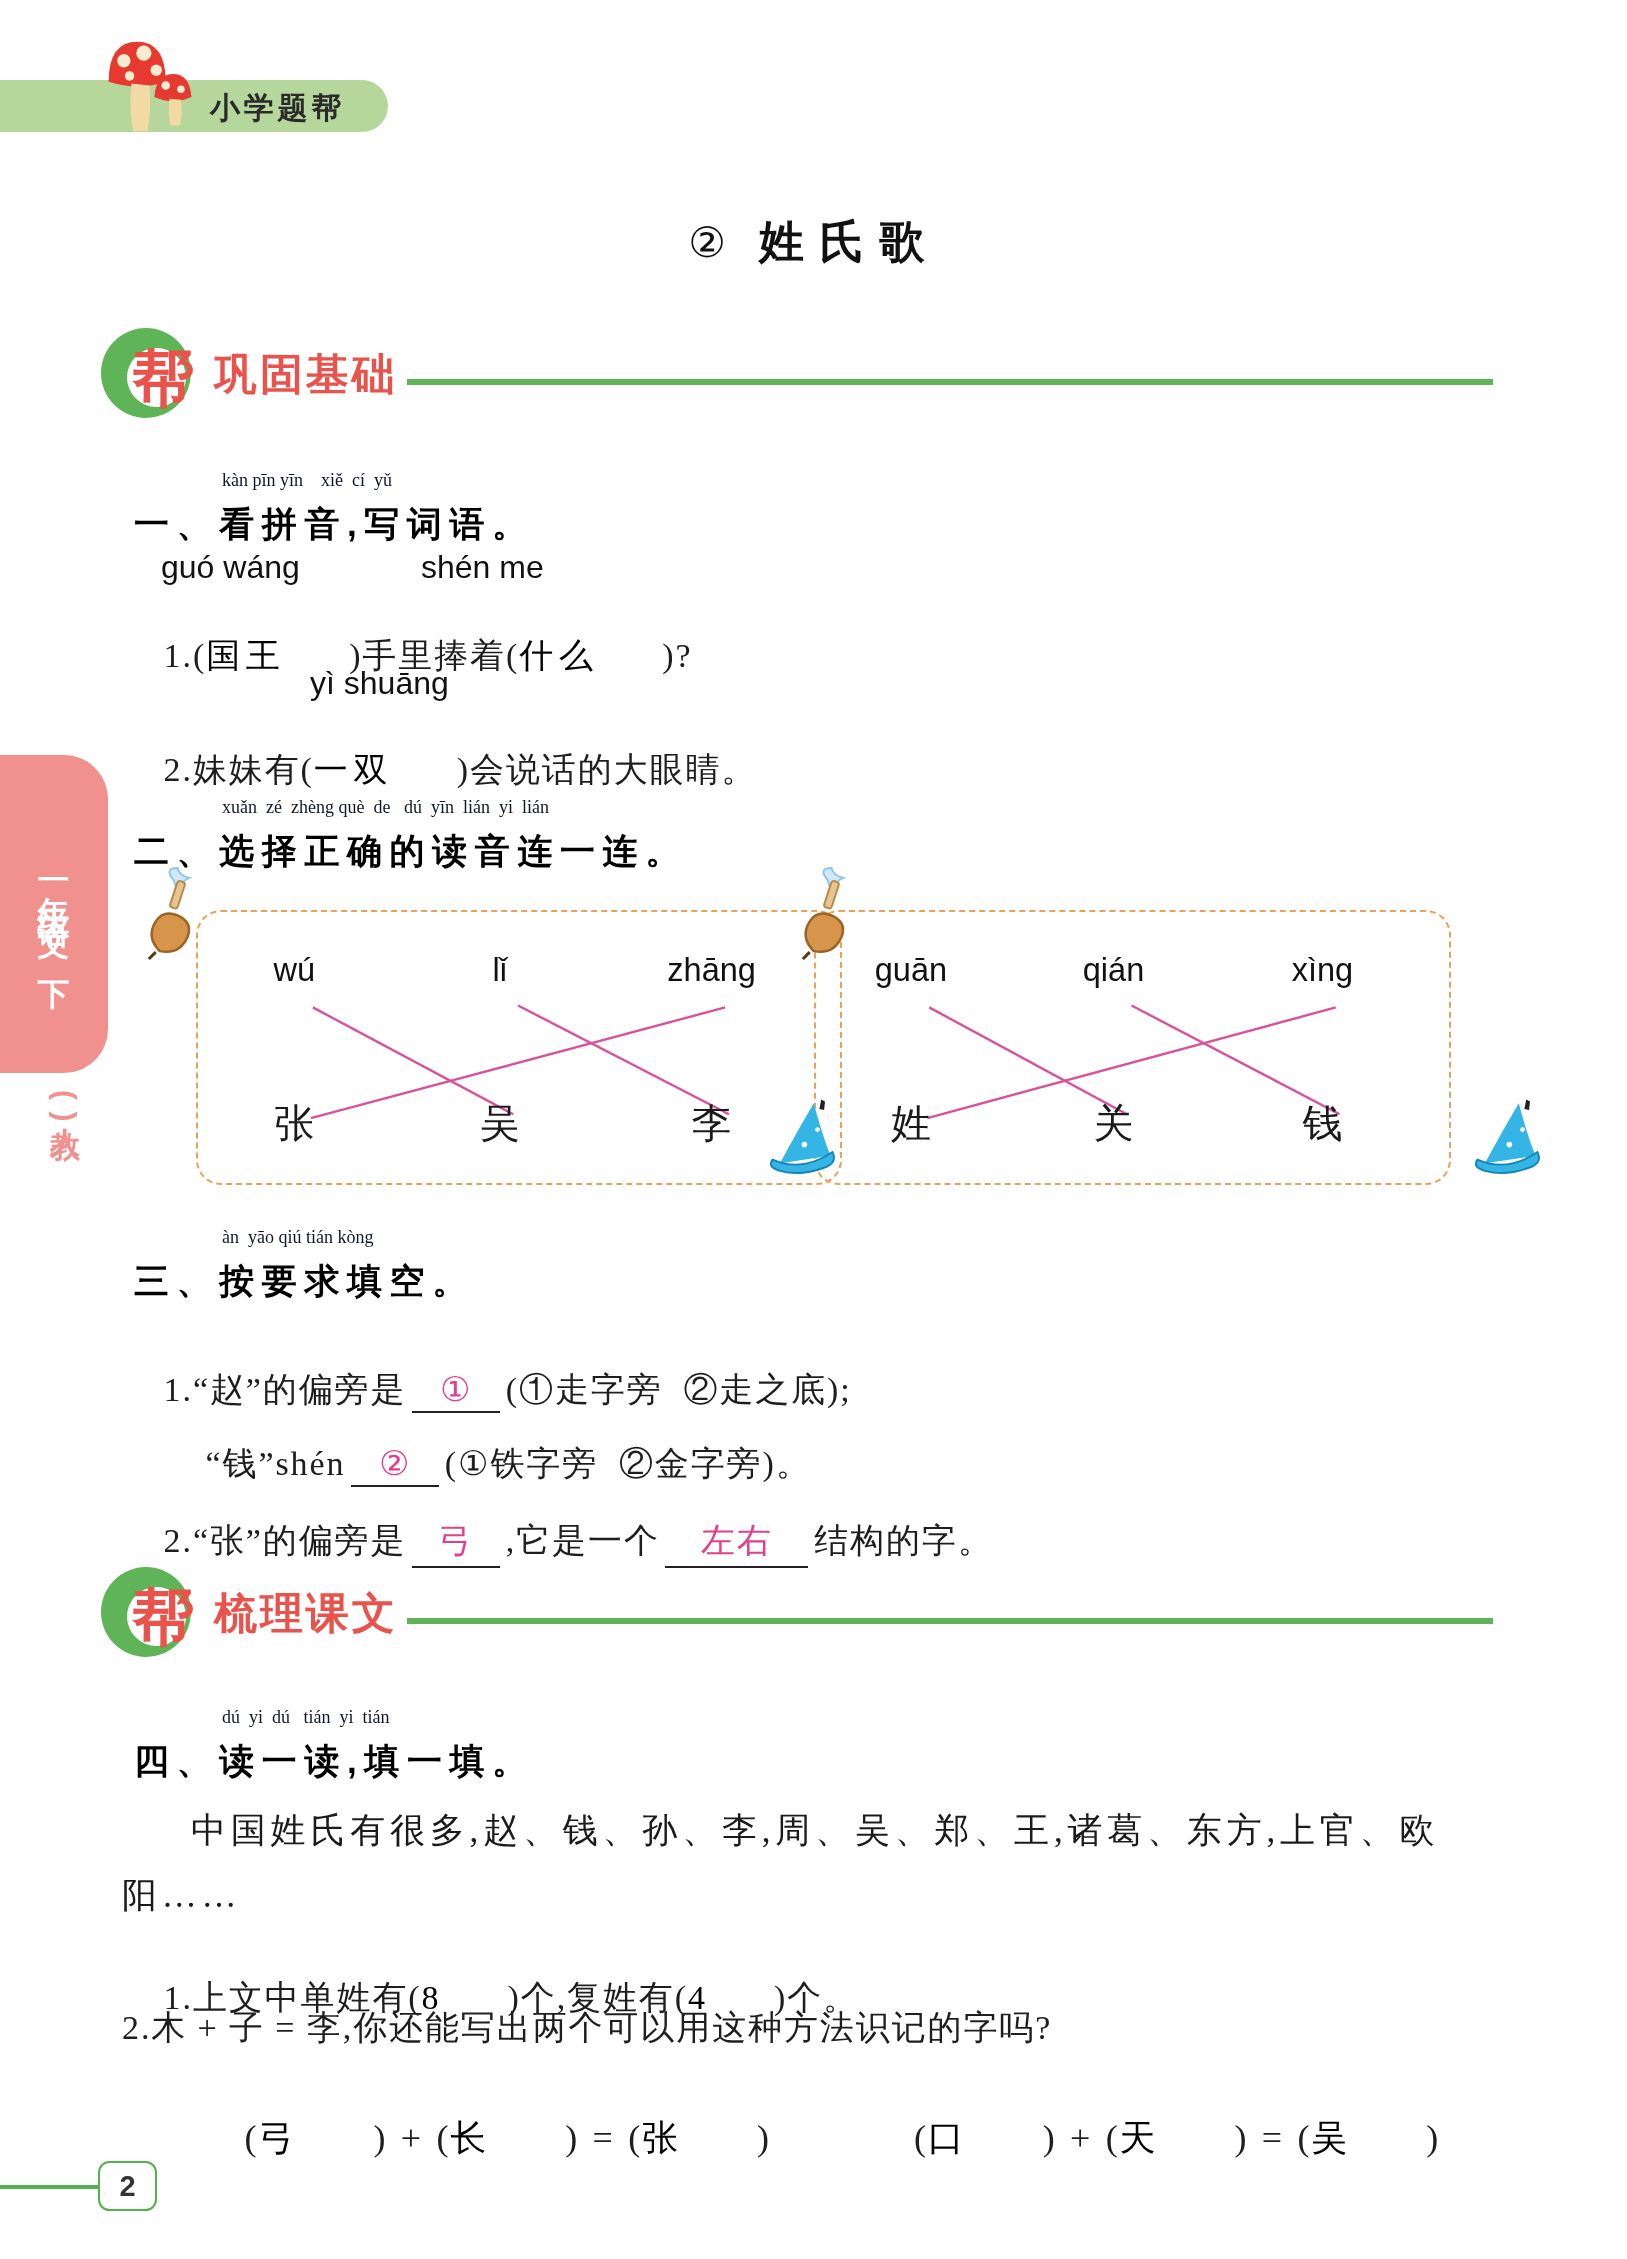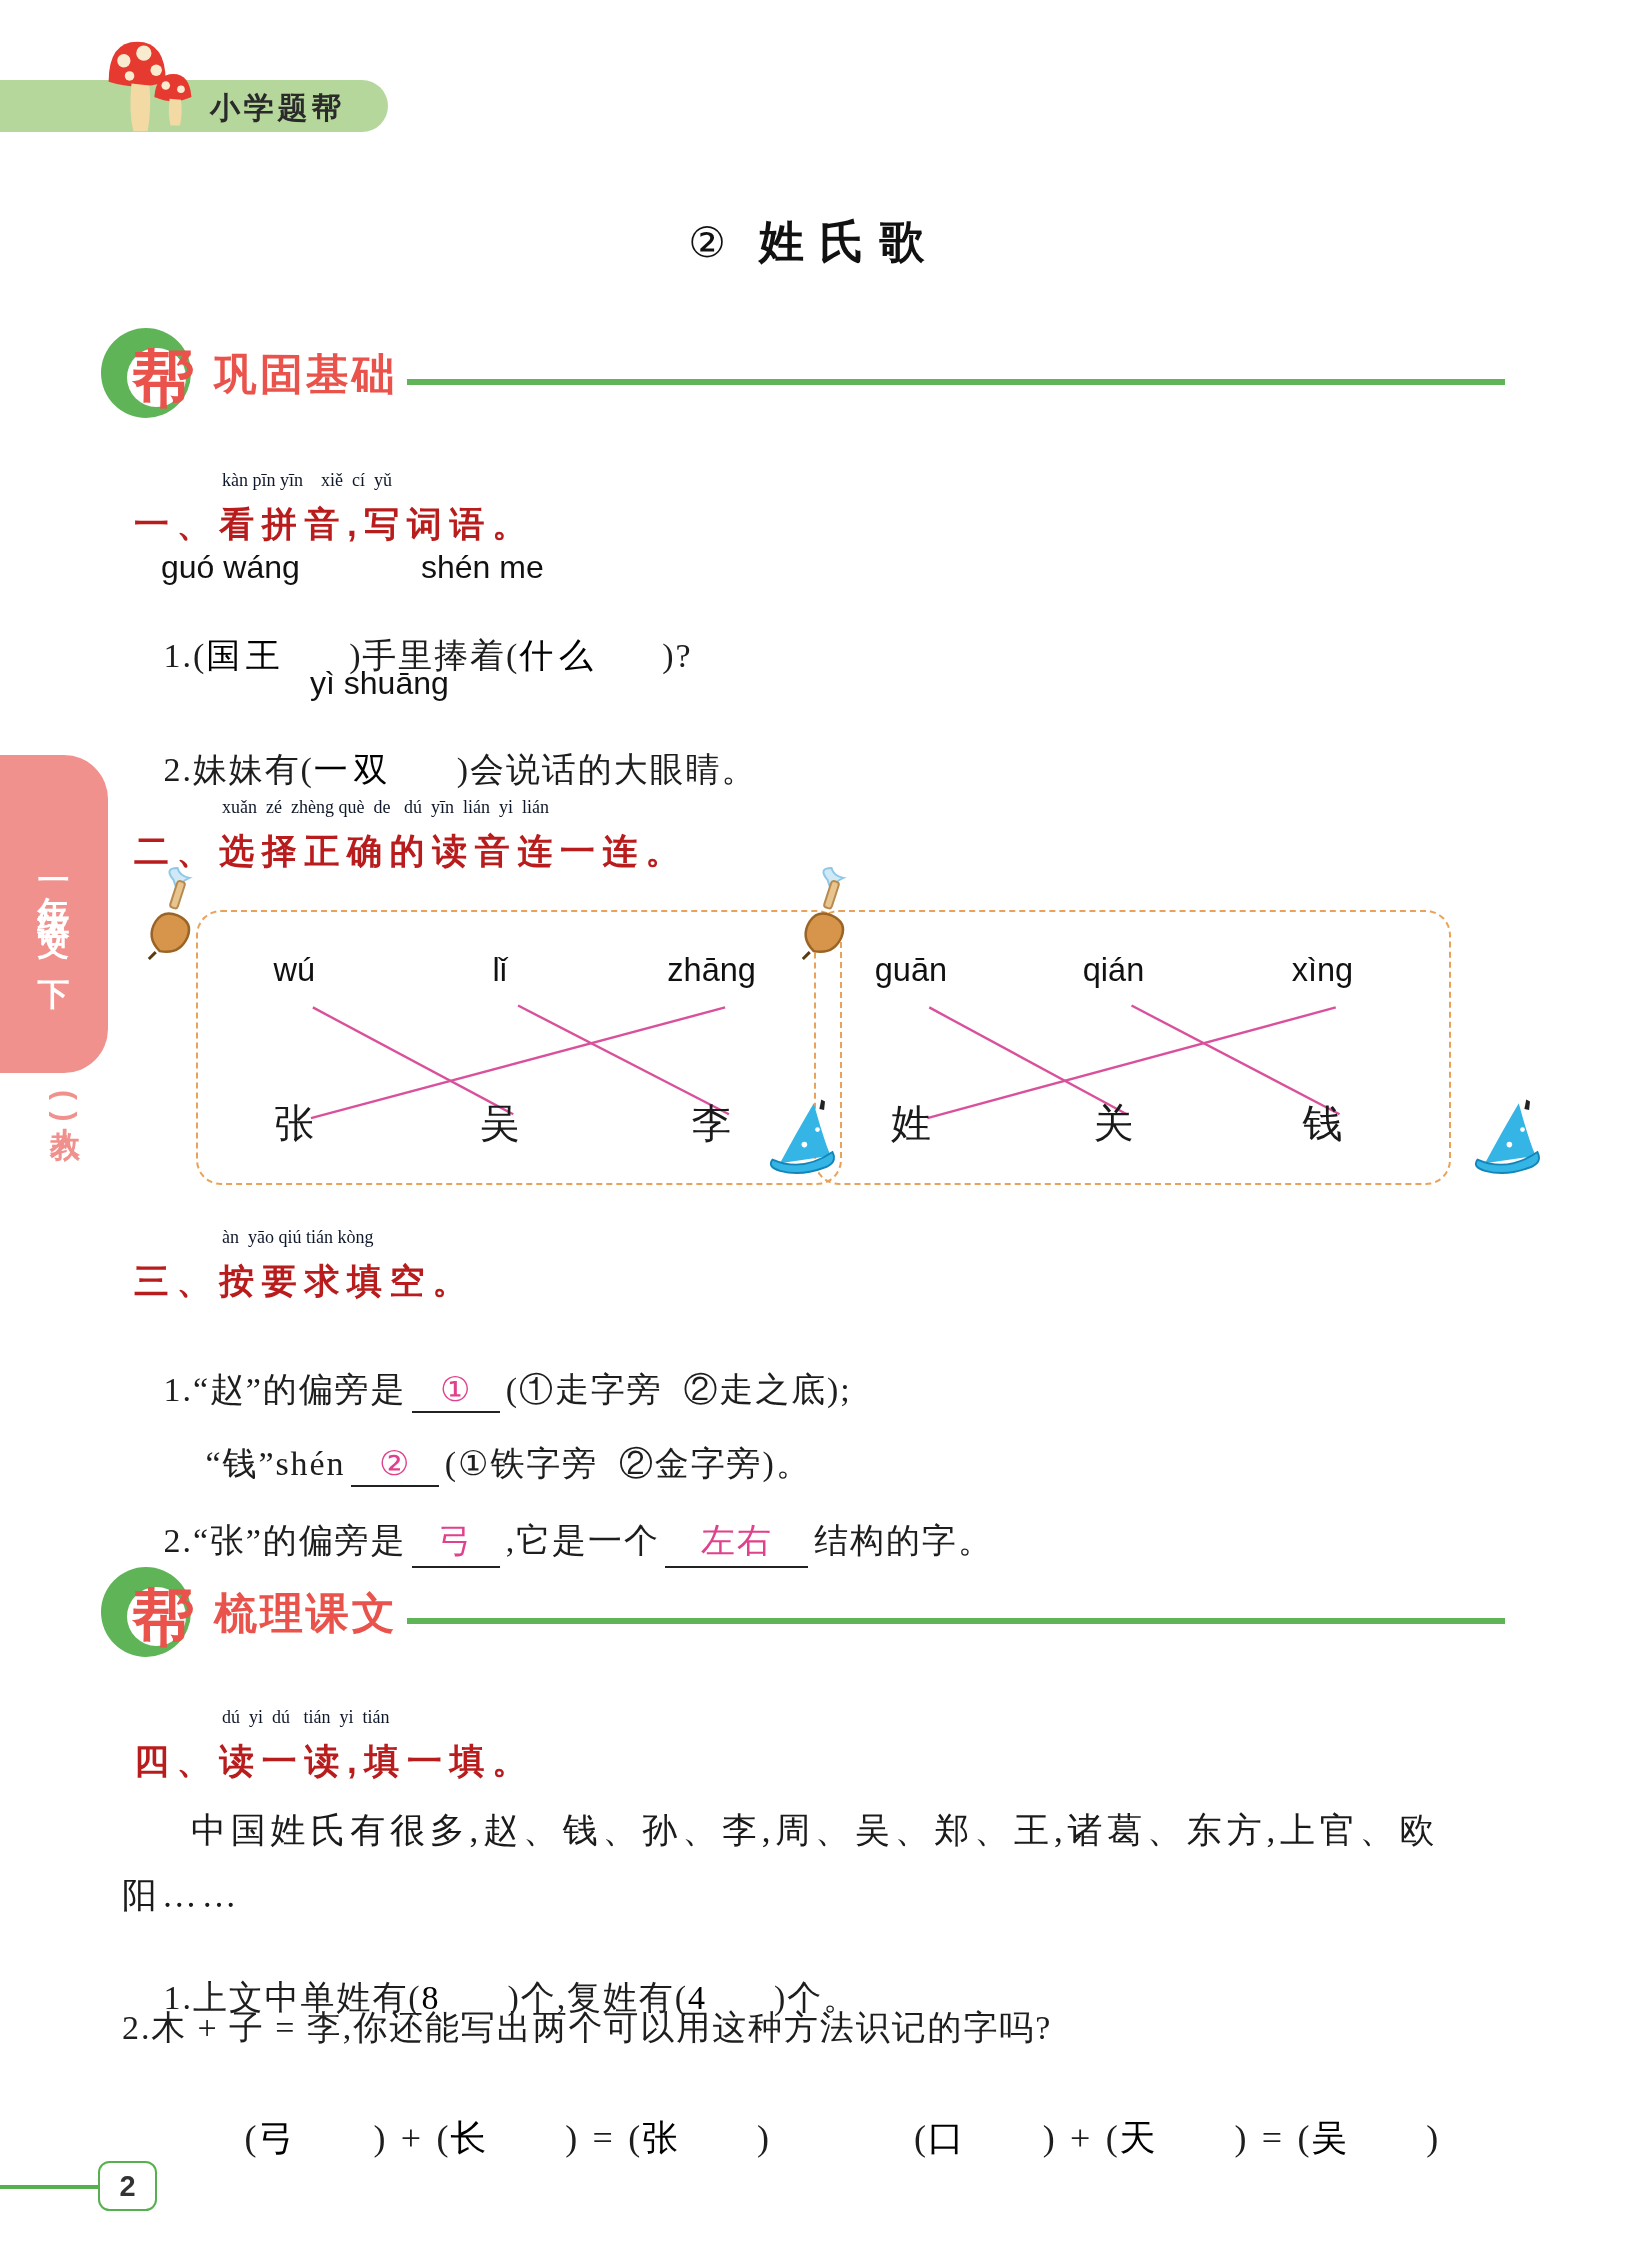--- a/index.html
+++ b/index.html
@@ -1,17 +1,17 @@
 <!DOCTYPE html>
 <html><head>
 <meta charset="utf-8">
 <style>
   html,body{margin:0;padding:0;background:#fff;}
   #page{position:relative;width:1580px;height:2260px;background:#ffffff;overflow:hidden;
-        font-family:"Liberation Serif","DejaVu Serif",serif;color:#1e1e1e;padding-left:12px;}
+        font-family:"Liberation Serif","DejaVu Serif",serif;color:#1e1e1e;}
   .abs{position:absolute;}
   .sans{font-family:"Liberation Sans","DejaVu Sans",sans-serif;}
   .serif{font-family:"Liberation Serif","DejaVu Serif",serif;}
 
   
   .banner{left:0;top:80px;width:388px;height:52px;background:#b5d79c;border-radius:0 27px 27px 0;}
   .brand{left:210px;top:88px;font-size:30px;font-weight:bold;color:#2a2a2a;letter-spacing:3.8px;}
 
   
   .title-row{left:0;top:212px;width:1628px;text-align:center;}
@@ -24,21 +24,21 @@
   .badge .g{position:absolute;left:0;top:0;width:90px;height:90px;border-radius:50%;background:#5eb457;}
   .badge .w{position:absolute;left:26px;top:20px;width:59px;height:59px;border-radius:50%;background:#fff;}
   .badge .ch{position:absolute;left:31px;top:7.6px;font-size:63px;font-weight:bold;color:#e9534b;
              font-family:"Liberation Sans","DejaVu Sans",sans-serif;}
   .section-label{font-size:43px;font-weight:bold;color:#e9534b;letter-spacing:2.9px;white-space:pre;
                  font-family:"Liberation Sans","DejaVu Sans",sans-serif;}
   .section-line{flex:1;height:5.7px;background:#5eb457;margin-left:9.6px;margin-top:13.4px;}
 
   
   .pinyin-blue{color:#0f172a;font-size:18px;white-space:pre;font-family:Liberation Serif, serif;}
-  .h-blue{color:#b91c1c;font-size:35px;font-weight:bold;letter-spacing:7.6px;white-space:pre;
+  .h-blue{color:#000000;font-size:35px;font-weight:bold;letter-spacing:7.6px;white-space:pre;
           font-family:"Liberation Sans","DejaVu Sans",sans-serif;}
 
   
   .pinyin-black{color:#111;font-size:32px;white-space:pre;font-family:"Liberation Sans","DejaVu Sans",sans-serif;}
   .body-line{font-size:34px;color:#1e1e1e;letter-spacing:1.9px;white-space:pre;}
   .ans{color:#000000;display:inline-block;text-align:left;letter-spacing:5.7px;}
   .w150{min-width:143px;} .w90{min-width:86px;} .w120{min-width:115px;}
   .blank{display:inline-block;min-width:105px;text-align:center;border-bottom:2.9px solid #222;
          color:#e0418c;padding-bottom:1.9px;margin:0 5.7px;}
   .blank.narrow{min-width:88px;} .blank.wide{min-width:143px;}

